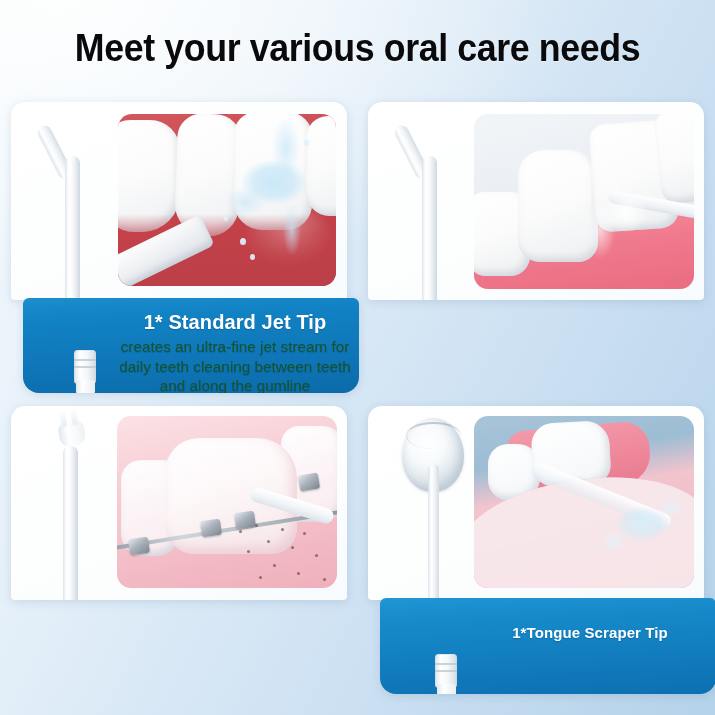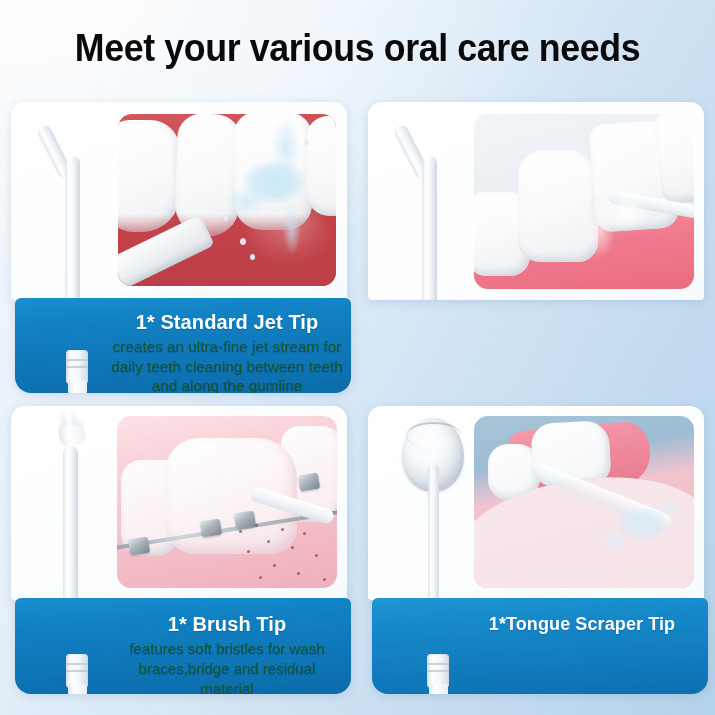--- a/index.html
+++ b/index.html
@@ -62,21 +62,21 @@
     width: 100%;
     height: 198px;
     background: linear-gradient(160deg, #ffffff 0%, #fdfefe 55%, #f7fbfd 100%);
     border-radius: 14px 14px 4px 4px;
     overflow: hidden;
   }
   .card.r2 .card-photo { height: 194px; }
 
   .card-band {
     position: absolute;
-    left: 4px;
+    left: 12px;
     top: 196px;
     width: 100%;
     height: 95px;
     border-radius: 6px 6px 16px 16px;
     overflow: hidden;
     padding-left: 11px;
   }
   .card.r2 .card-band { top: 192px; height: 96px; }
 
   .band-bg {
@@ -99,21 +99,21 @@
   .card.r2 .band-text { top: 14px; }
 
   .band-title {
     font-size: 20px;
     line-height: 24px;
     font-weight: 700;
     letter-spacing: 0.1px;
     text-shadow: 0 1px 1px rgba(0,50,90,0.3);
     white-space: nowrap;
   }
-  .card.r2.c2 .band-title { font-size: 18px; }
+  .card.r2.c2 .band-title { font-size: 15px; margin-top: 9px; }
 
   .band-desc {
     margin-top: 3px;
     font-size: 15.3px;
     line-height: 19.5px;
     font-weight: 400;
     color: #14532d;
     text-shadow: 0 1px 1px rgba(0,50,90,0.22);
   }
   .card.r2 .band-desc { font-size: 15px; line-height: 20px; }
@@ -493,31 +493,20 @@
         </div>
       </div>
       <div class="tip-wrap">
         <div class="brush-head">
           <div class="bristle b1"></div>
           <div class="bristle b2"></div>
         </div>
         <div class="tip-shaft" style="top:30px;height:214px;left:32px;"></div>
       </div>
     </div>
-    <div class="card-band">
-      <div class="band-bg"></div>
-      <div class="tip-wrap" style="top:-184px;">
-        <div class="tip-collar" style="top:240px;"></div>
-        <div class="tip-base" style="top:270px;"></div>
-      </div>
-      <div class="band-text">
-        <div class="band-title">1* Brush Tip</div>
-        <div class="band-desc">features soft bristles for wash braces,bridge and residual material</div>
-      </div>
-    </div>
   </div>
 
   <div class="card r2 c2">
     <div class="card-photo">
       <div class="photo-inset c4-photo">
         <div class="c4-gum"></div>
         <div class="tooth c4-t1"></div>
         <div class="tooth c4-t2"></div>
         <div class="c4-tongue">
           <div class="c4-speck"></div>

